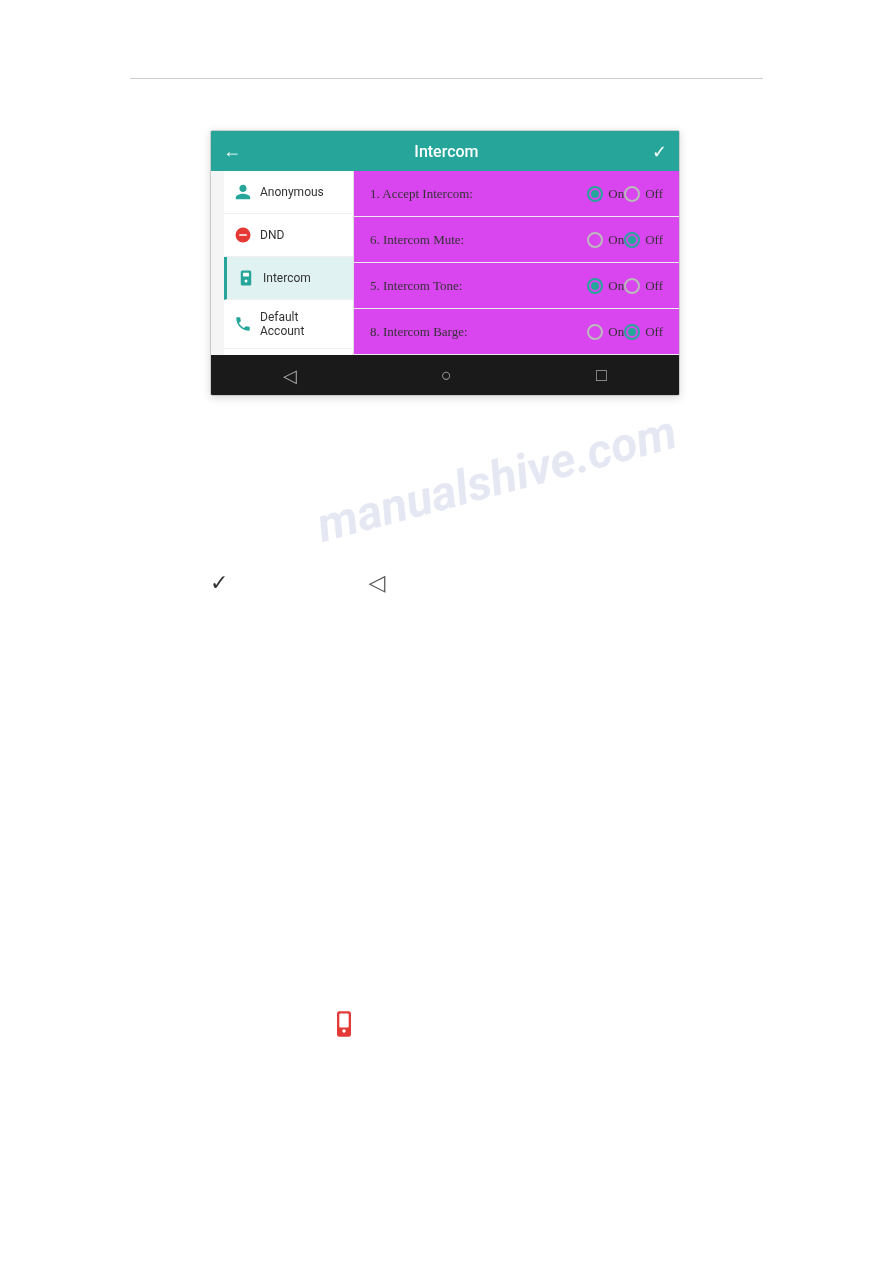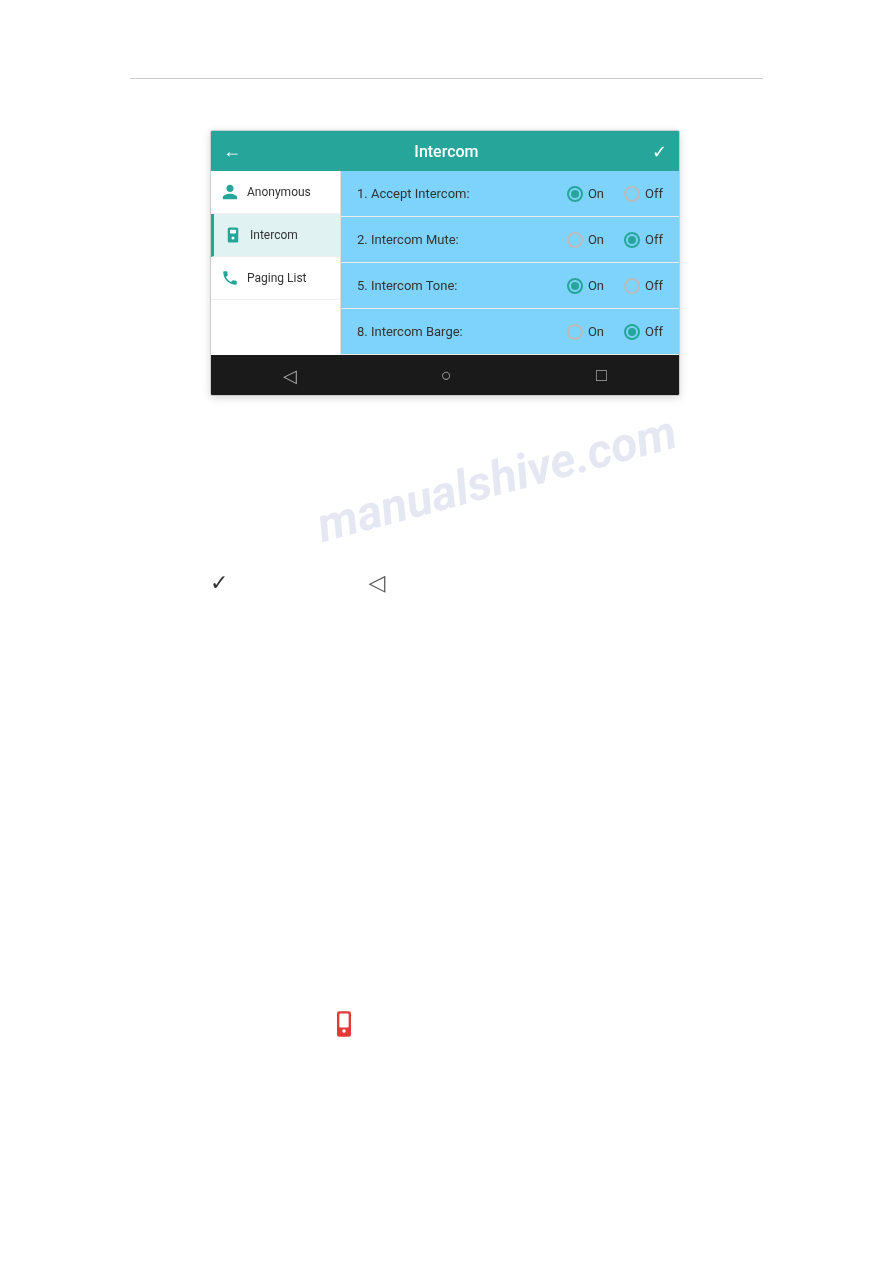--- a/index.html
+++ b/index.html
@@ -66,20 +66,21 @@
     .phone-body {
       display: flex;
       background: #f5f5f5;
     }
 
     
     .sidebar {
       width: 130px;
       background: #fff;
       border-right: 1px solid #e0e0e0;
+      margin-left: 13px;
     }
     .sidebar-item {
       display: flex;
       align-items: center;
       padding: 10px 8px;
       font-size: 12px;
       color: #333;
       cursor: pointer;
       border-bottom: 1px solid #f0f0f0;
     }
@@ -97,38 +98,38 @@
       flex-shrink: 0;
     }
     .sidebar-item .item-label {
       font-size: 12px;
       color: #333;
     }
 
     
     .content-area {
       flex: 1;
-      background: #7dd3fc;
+      background: #d946ef;
+      font-family: Liberation Serif, serif;
     }
     .setting-row {
       display: flex;
       align-items: center;
       padding: 12px 16px;
       border-bottom: 1px solid #ebebeb;
       min-height: 46px;
     }
     .setting-label {
       flex: 1;
       font-size: 13px;
       color: #333;
     }
     .radio-group {
       display: flex;
       align-items: center;
-      gap: 20px;
     }
     .radio-option {
       display: flex;
       align-items: center;
       gap: 5px;
       font-size: 13px;
       color: #333;
       cursor: pointer;
     }
     .radio-circle {
@@ -236,43 +237,52 @@
       <div class="sidebar-item">
         <div class="item-icon">
           <svg class="icon-svg" viewBox="0 0 24 24" fill="#26a69a">
               <path d="M12 12c2.7 0 4.8-2.1 4.8-4.8S14.7 2.4 12 2.4 7.2 4.5 7.2 7.2 9.3 12 12 12zm0 2.4c-3.2 0-9.6 1.6-9.6 4.8v2.4h19.2v-2.4c0-3.2-6.4-4.8-9.6-4.8z"></path>
             </svg>
         </div>
         <span class="item-label">Anonymous</span>
       </div>
 
 
+      <div class="sidebar-item">
+        <div class="item-icon">
+          <svg class="icon-svg" viewBox="0 0 24 24" fill="#e53935">
+              <circle cx="12" cy="12" r="10"></circle>
+              <rect x="7" y="11" width="10" height="2" fill="#fff"></rect>
+            </svg>
+        </div>
+        <span class="item-label">DND</span>
+      </div>
 
       <div class="sidebar-item active">
         <div class="item-icon">
           <svg class="icon-svg" viewBox="0 0 24 24" fill="#26a69a">
               <rect x="5" y="2" width="14" height="20" rx="2" ry="2" fill="#26a69a"></rect>
               <rect x="8" y="5" width="8" height="5" rx="1" fill="#fff"></rect>
               <circle cx="12" cy="16" r="2" fill="#fff"></circle>
             </svg>
         </div>
         <span class="item-label">Intercom</span>
       </div>
 
 
 
-
       <div class="sidebar-item">
         <div class="item-icon">
           <svg class="icon-svg" viewBox="0 0 24 24" fill="#26a69a">
               <path d="M6.6 10.8c1.4 2.8 3.8 5.1 6.6 6.6l2.2-2.2c.3-.3.7-.4 1-.2 1.1.4 2.3.6 3.6.6.6 0 1 .4 1 1V20c0 .6-.4 1-1 1-9.4 0-17-7.6-17-17 0-.6.4-1 1-1h3.5c.6 0 1 .4 1 1 0 1.3.2 2.5.6 3.6.1.3 0 .7-.2 1L6.6 10.8z"></path>
             </svg>
         </div>
-        <span class="item-label">Paging List</span>
-      </div>
+        <span class="item-label">Default Account</span>
+      </div>
+
 
     </div>
 
     <div class="content-area">
 
       <div class="setting-row">
         <span class="setting-label">1. Accept Intercom:</span>
         <div class="radio-group">
           <label class="radio-option">
             <div class="radio-circle selected">
@@ -281,21 +291,21 @@
             <span>On</span>
           </label>
           <label class="radio-option">
             <div class="radio-circle"></div>
             <span>Off</span>
           </label>
         </div>
       </div>
 
       <div class="setting-row">
-        <span class="setting-label">2. Intercom Mute:</span>
+        <span class="setting-label">6. Intercom Mute:</span>
         <div class="radio-group">
           <label class="radio-option">
             <div class="radio-circle"></div>
             <span>On</span>
           </label>
           <label class="radio-option">
             <div class="radio-circle selected">
                 <span></span>
               </div>
             <span>Off</span>

